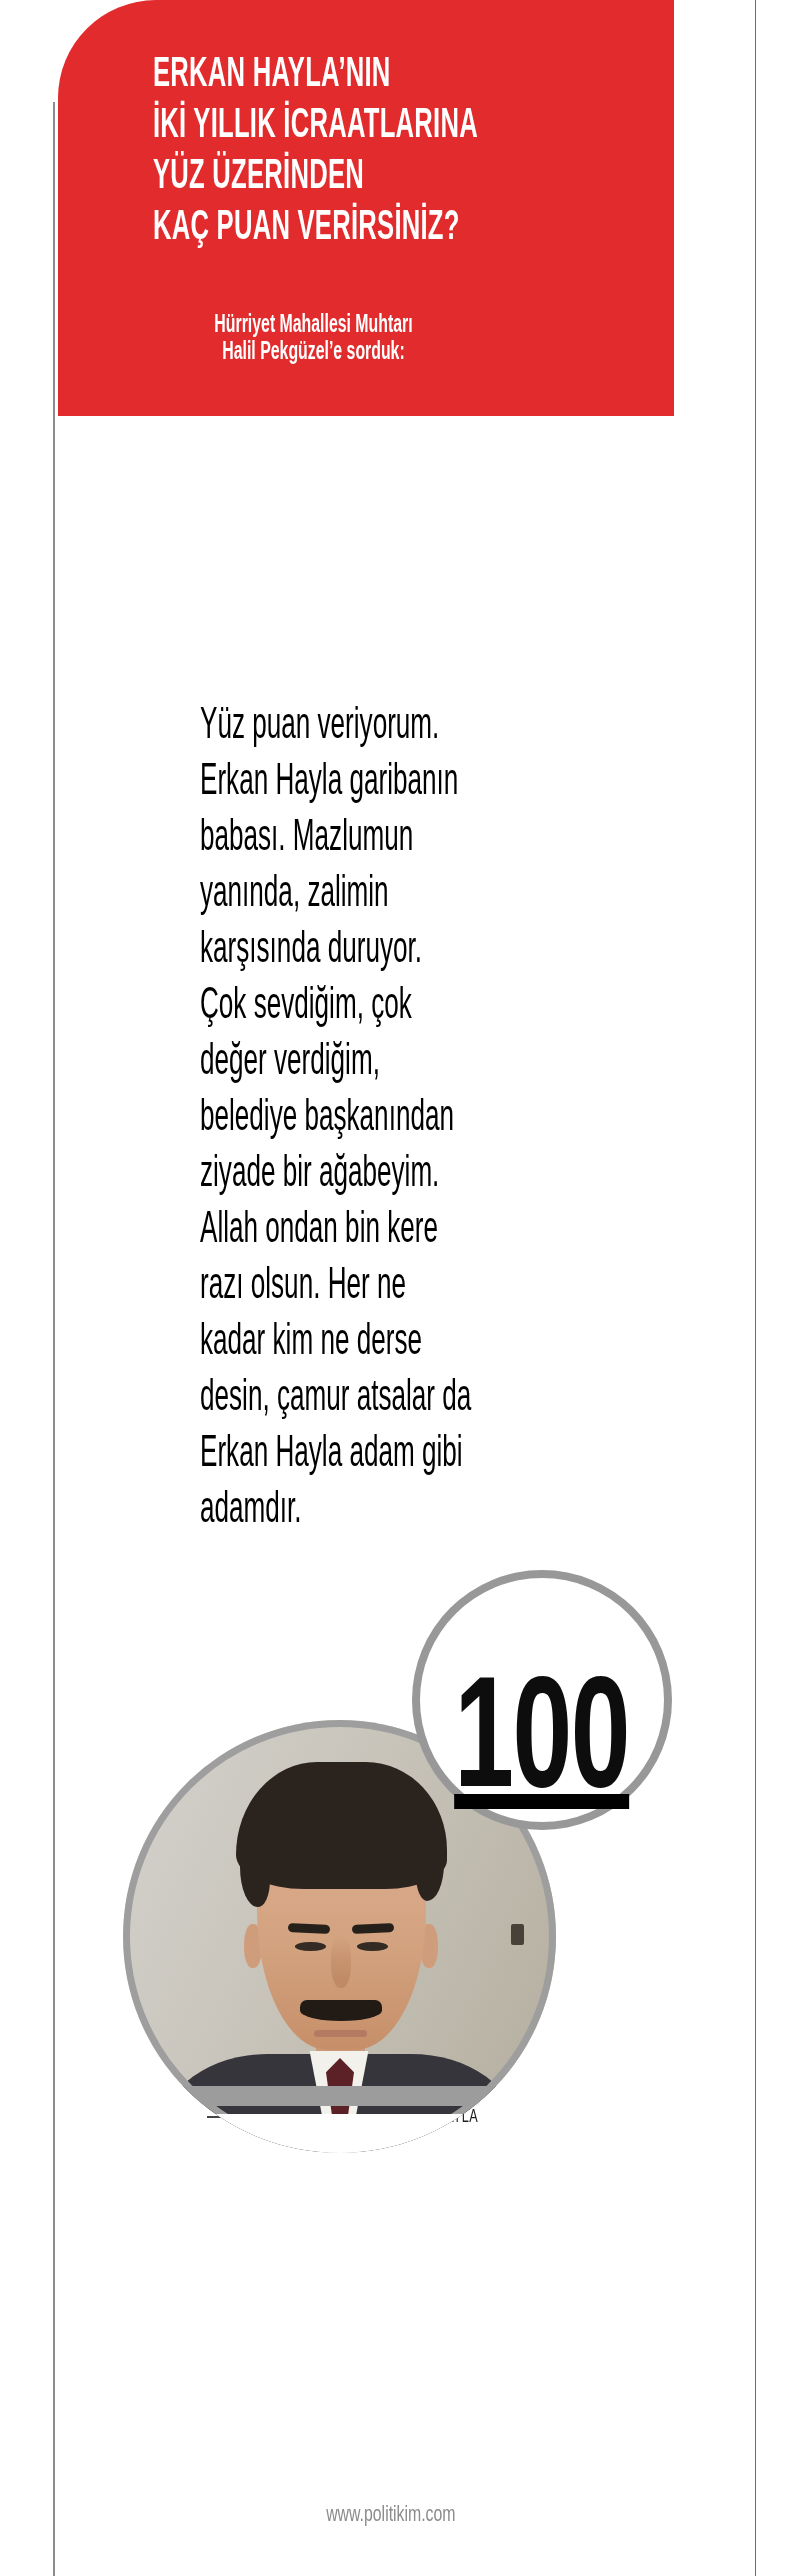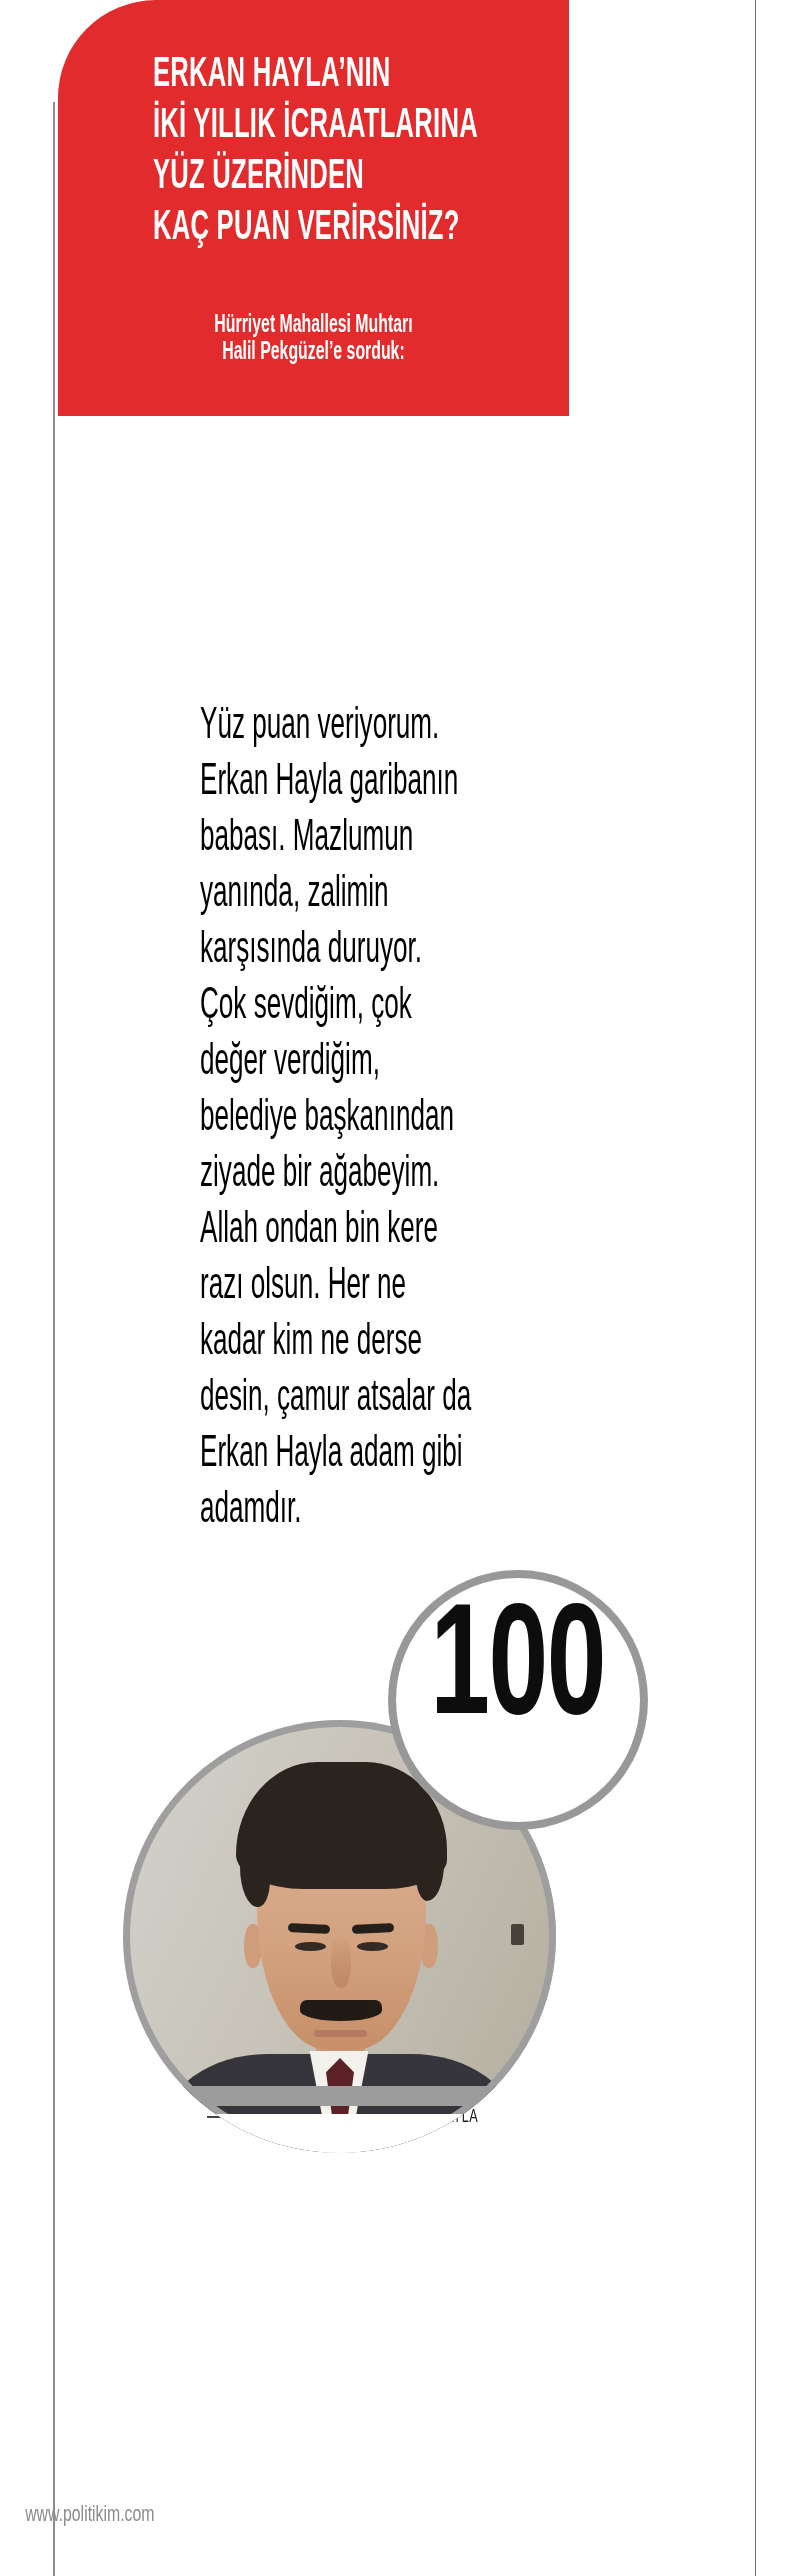--- a/index.html
+++ b/index.html
@@ -9,21 +9,21 @@
     font-family:"Liberation Sans", sans-serif; overflow:hidden; margin:0 auto;
   }
   .abs { position:absolute; }
 
   
   #rule-right { left:755px; top:0; width:1.4px; height:2576px; background:#6d6d6d; }
   #rule-left  { left:53px; top:102px; width:2.1px; height:2474px; background:#8d8d8d; }
 
   
   .red-box {
-    left:58px; top:0; width:511px; height:416px;
+    left:58px; top:0; width:616px; height:416px;
     background:#e12b2c; border-radius:98px 0 0 0;
   }
   .title-block {
     position:absolute; left:95px; top:46px;
     color:#fff; font-weight:bold; font-size:42px; line-height:51px;
     white-space:nowrap; transform:scaleX(0.61); transform-origin:0 0;
     letter-spacing:0.4px;
   }
   .subtitle-block {
     position:absolute; left:0; top:310px; width:511px; text-align:center;
@@ -32,23 +32,23 @@
   }
 
   
   .quote-block {
     left:200px; top:695px; color:#000; font-size:45px; line-height:56px;
     white-space:nowrap; transform:scaleX(0.58); transform-origin:0 0;
   }
 
   
   .score-circle {
-    left:388px; top:1570px; width:260px; height:260px; background:#fff;
+    left:412px; top:1570px; width:260px; height:260px; background:#fff;
     border:8.4px solid rgba(138,138,138,0.88); border-radius:50%;
-    display:flex; align-items:flex-start; justify-content:center; z-index:5;
+    display:flex; align-items:flex-end; justify-content:center; z-index:5;text-decoration:underline;
   }
   .score-text {
     font-size:158px; font-weight:bold; color:#0d0d0d;
     transform:scaleX(0.68); letter-spacing:-2.1px; margin-top:-9.8px;
     white-space:nowrap;
   }
 
   
   .photo-wrap {
     left:123px; top:1720px; width:433px; height:433px; border-radius:50%;
@@ -91,21 +91,21 @@
     left:387px; top:2107px; color:#1d1d1d; font-size:17.6px; line-height:19.7px;
     white-space:nowrap; transform:scaleX(0.72); transform-origin:0 0; letter-spacing:0.4px;
   }
 
   
   .footer-code-wrap { left:0; top:2482px; width:809px; text-align:center; }
   .footer-code {
     display:inline-block; font-size:22.5px; color:#141414;
     transform:scaleX(0.69); white-space:nowrap;
   }
-  .footer-site-wrap { left:0; top:2501px; width:782px; }
+  .footer-site-wrap { left:0; top:2501px; width:782px; text-align:center; }
   .footer-site {
     display:inline-block; font-size:22px; color:#8b8b8b;
     transform:scaleX(0.72); white-space:nowrap;
   }
 </style>
 </head>
 <body>
 
 <div class="page">
 

